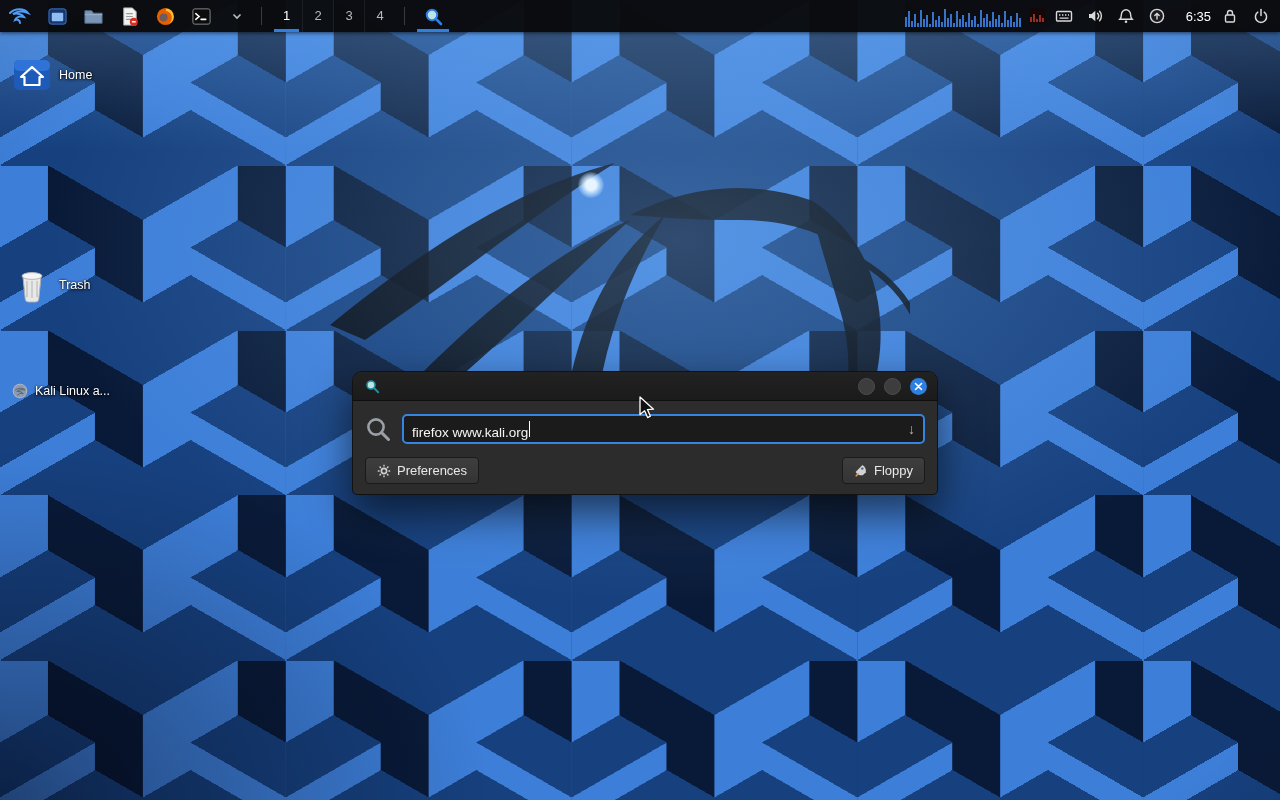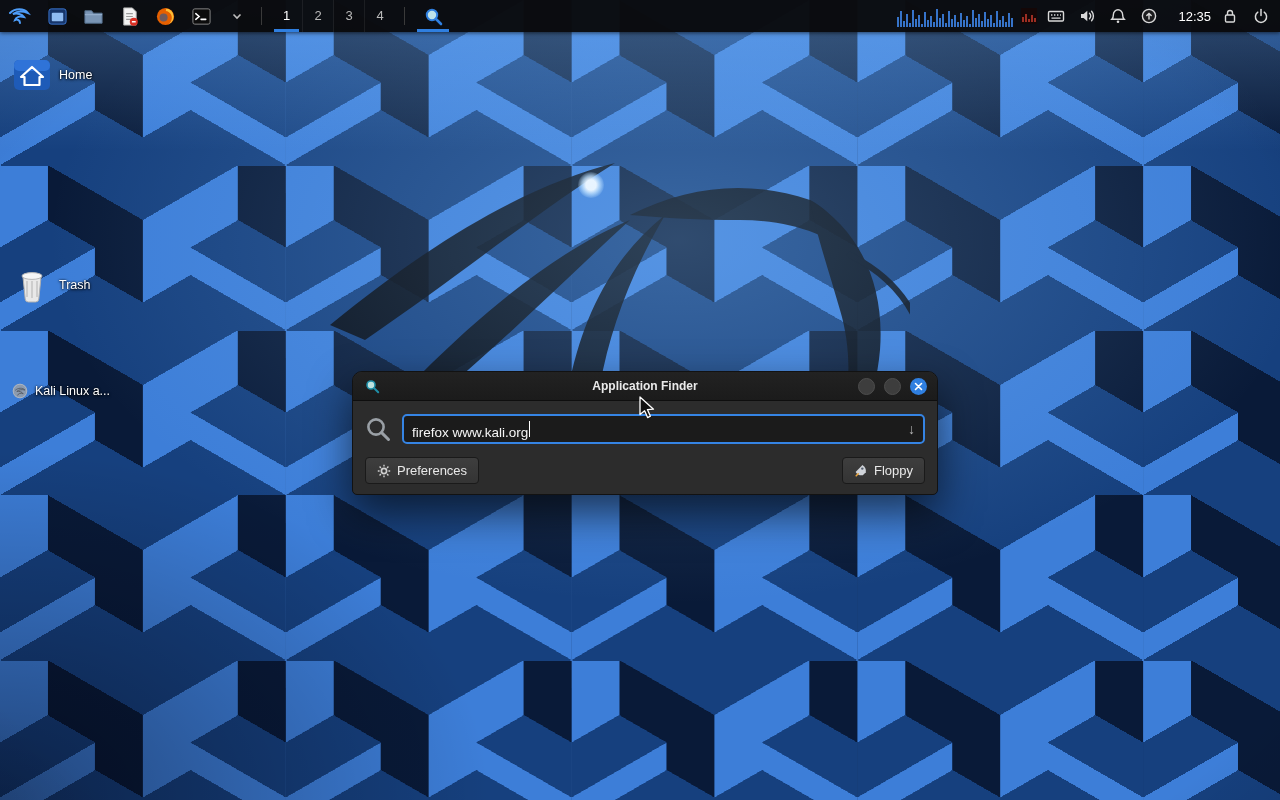--- a/index.html
+++ b/index.html
@@ -246,21 +246,21 @@
       </svg>
     </button>
     <button class="pbtn">
       <svg width="18" height="18" viewBox="0 0 18 18">
         <circle cx="9" cy="9" r="6.6" fill="#1c1c1e" stroke="#d9d9d9" stroke-width="1.4"></circle>
         <path d="M9 12 V6.5 M6.8 8.6 L9 6.4 l2.2 2.2" fill="none" stroke="#d9d9d9" stroke-width="1.4" stroke-linecap="round"></path>
       </svg>
     </button>
   </div>
 
-  <button class="clock">12:35</button>
+  <button class="clock">6:35</button>
 
   <div class="edgeicons">
     <button class="pbtn">
       <svg width="18" height="18" viewBox="0 0 18 18">
         <rect x="4.5" y="8" width="9" height="7" rx="1.2" fill="none" stroke="#d9d9d9" stroke-width="1.4"></rect>
         <path d="M6.5 8 V6 a2.5 2.5 0 0 1 5 0 v2" fill="none" stroke="#d9d9d9" stroke-width="1.4"></path>
       </svg>
     </button>
     <button class="pbtn">
       <svg width="18" height="18" viewBox="0 0 18 18">
@@ -272,21 +272,20 @@
 </div>
 
 <div class="dialog">
   <div class="titlebar">
     <span class="title-icon">
       <svg width="15" height="15" viewBox="0 0 15 15">
         <circle cx="6" cy="6" r="4" fill="#bfe3e0" stroke="#1f8fa8" stroke-width="1.6"></circle>
         <line x1="9.2" y1="9.2" x2="13.2" y2="13.2" stroke="#1f8fa8" stroke-width="2" stroke-linecap="round"></line>
       </svg>
     </span>
-    <span class="title">Application Finder</span>
     <span class="win-btns">
       <button class="wbtn plain"></button>
       <button class="wbtn plain"></button>
       <button class="wbtn close">
         <svg width="9" height="9" viewBox="0 0 9 9">
           <path d="M1.5 1.5 L7.5 7.5 M7.5 1.5 L1.5 7.5" stroke="#fff" stroke-width="1.6" stroke-linecap="round"></path>
         </svg>
       </button>
     </span>
   </div>

